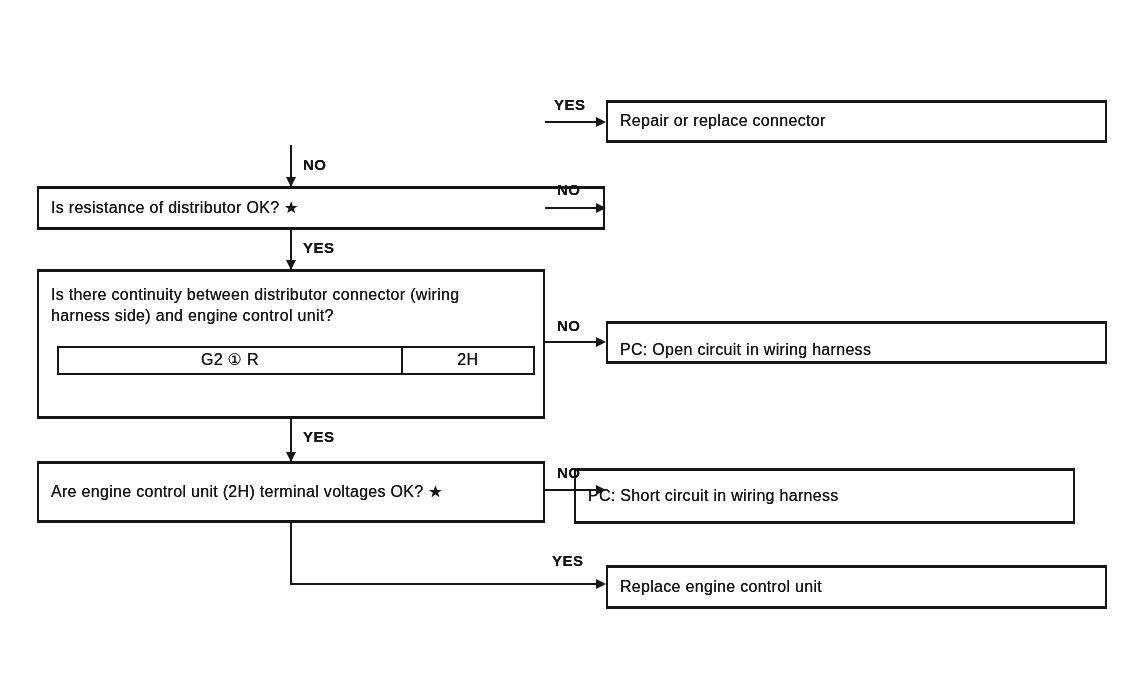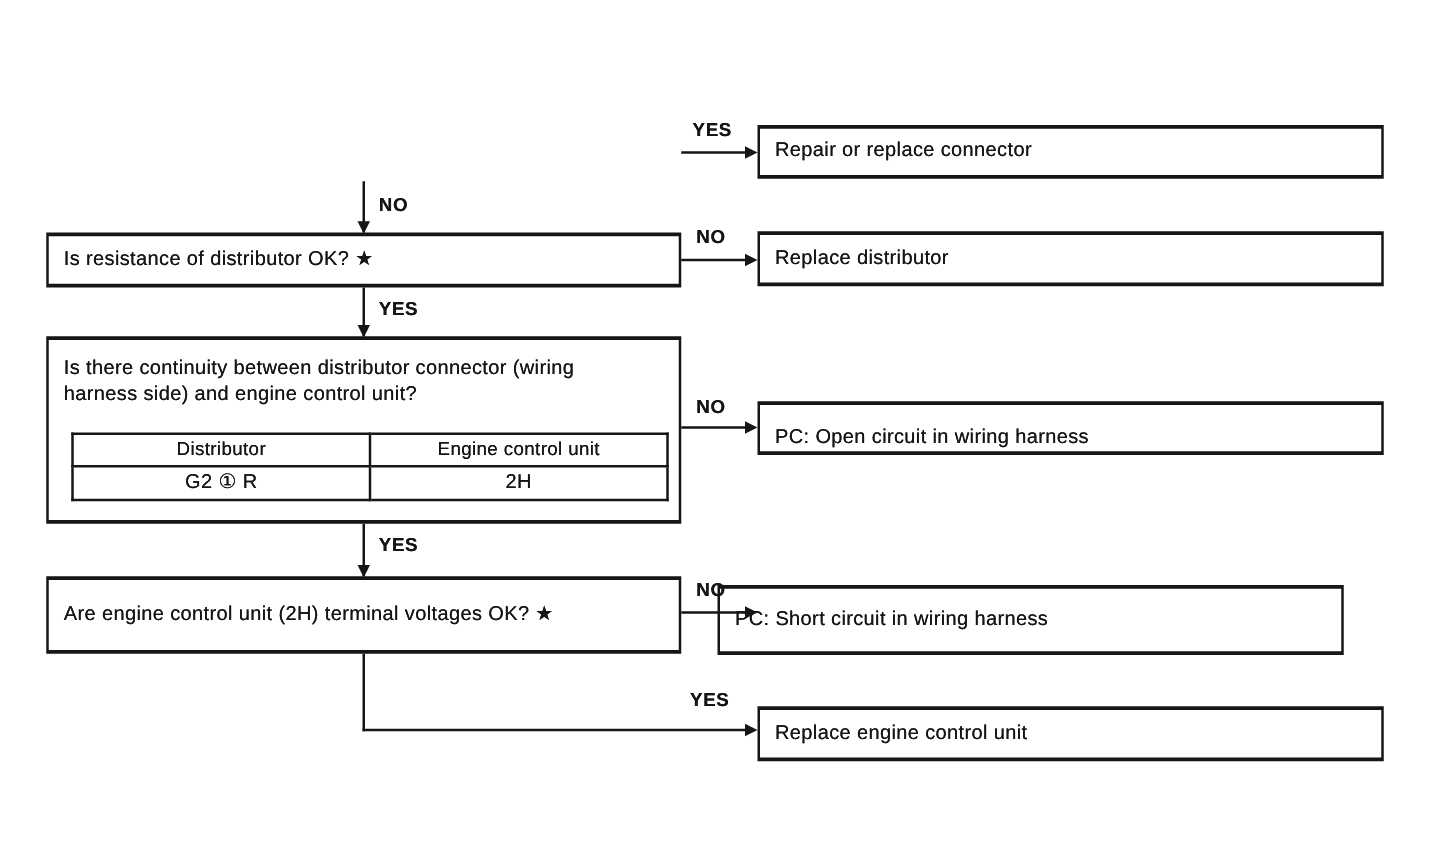--- a/index.html
+++ b/index.html
@@ -14,21 +14,21 @@
   }
   .box{
     position:absolute;background:#ffffff;border:2px solid #161616;
     border-top-width:3px;border-bottom-width:3px;box-sizing:border-box;
     display:flex;align-items:center;padding:0 12px;
     font-size:16px;letter-spacing:0.3px;line-height:1.3;
     text-shadow:0 0 0.4px #161616;
   }
   
   #q1box{left:37px;top:101px;width:508px;height:44px;}
-  #q2box{left:37px;top:186px;width:508px;height:44px;}
+  #q2box{left:37px;top:186px;width:568px;height:44px;}
   #q3box{left:37px;top:269px;width:508px;height:150px;display:block;padding:0;}
   #q4box{left:37px;top:461px;width:508px;height:62px;}
   
   #a1box{left:606px;top:100px;width:501px;height:43px;}
   #a2box{left:606px;top:185px;width:501px;height:44px;}
   #a3box{left:606px;top:321px;width:501px;height:43px;align-items:flex-end;}
   #a4box{left:574px;top:468px;width:501px;height:56px;}
   #a5box{left:606px;top:565px;width:501px;height:44px;text-align:right;}
   .q3text{padding:13px 20px 0 12px;}
   .q3tbl{
@@ -82,41 +82,34 @@
     <span>Is resistance of distributor OK? ★</span>
   </div>
 
   <div class="box" id="q3box">
     <div class="q3text">
       <div>Is there continuity between distributor connector (wiring</div>
       <div>harness side) and engine control unit?</div>
     </div>
     <table class="q3tbl">
       <tbody>
-          <tr>
-        <th style="width:50%">Distributor</th>
-        <th>Engine control unit</th>
-      </tr>
       <tr>
         <td>G2 ① R</td>
         <td>2H</td>
       </tr>
     </tbody>
       </table>
   </div>
 
   <div class="box" id="q4box">
     <span>Are engine control unit (2H) terminal voltages OK? ★</span>
   </div>
 
   <div class="box" id="a1box">
     <span>Repair or replace connector</span>
-  </div>
-  <div class="box" id="a2box">
-    <span>Replace distributor</span>
   </div>
   <div class="box" id="a3box">
     <span>PC: Open circuit in wiring harness</span>
   </div>
   <div class="box" id="a4box">
     <span>PC: Short circuit in wiring harness</span>
   </div>
   <div class="box" id="a5box">
     <span>Replace engine control unit</span>
   </div>

